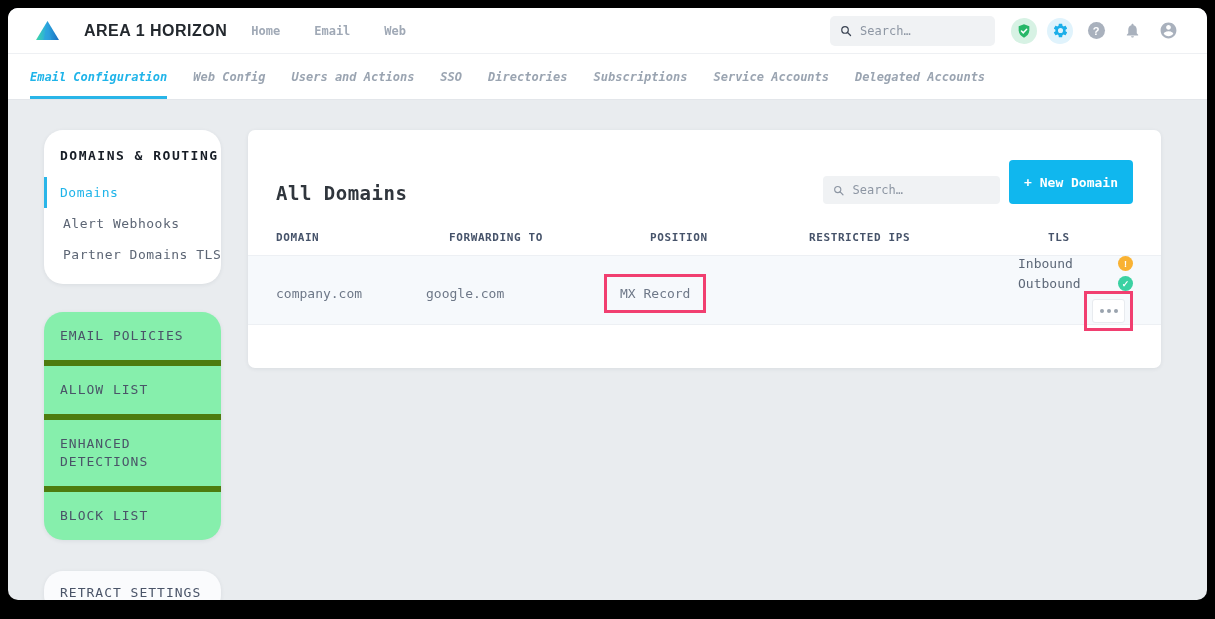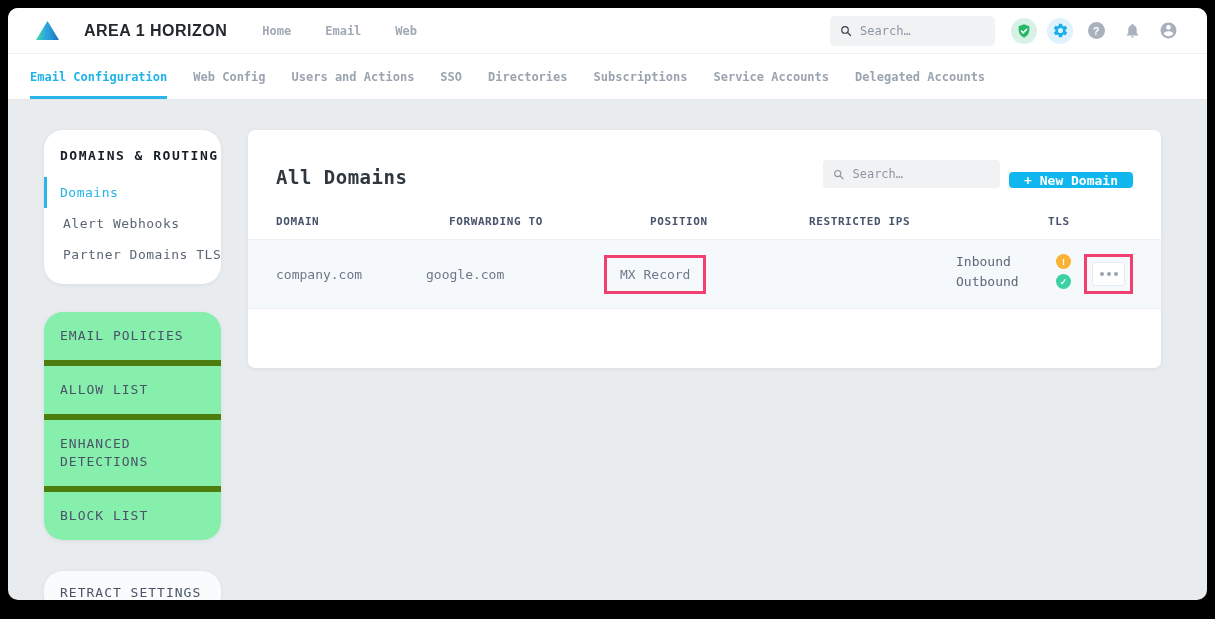--- a/index.html
+++ b/index.html
@@ -3,34 +3,34 @@
 <meta charset="utf-8">
 <style>
   * { margin:0; padding:0; box-sizing:border-box; }
   html,body { width:1215px; height:619px; background:#000; font-family:"DejaVu Sans Mono","Liberation Mono",monospace; }
   .frame { position:absolute; top:8px; left:8px; right:8px; bottom:19px; background:#e9ecef; border-radius:10px; overflow:hidden; }
 
   
   .topbar { height:46px; background:#fff; border-bottom:1px solid #eef0f3; display:flex; align-items:center; padding:0 26px 0 27px; }
   .logo { display:flex; align-items:center; gap:24px; }
   .logo-text { font-family:"Liberation Sans","DejaVu Sans",sans-serif; font-weight:bold; font-size:16px; letter-spacing:.5px; color:#23282e; }
-  .top-nav { display:flex; margin-left:35px; gap:34px; }
+  .top-nav { display:flex; margin-left:24px; gap:34px; }
   .top-nav a { font-size:12px; font-weight:bold; color:#a0a9b6; text-decoration:none; cursor:pointer; }
   .topbar-spacer { flex:1; }
   .searchbox { display:flex; align-items:center; gap:8px; background:#f0f2f4; border-radius:5px; height:30px; width:165px; padding:0 10px; }
   .searchbox input { border:none; outline:none; background:transparent; font-family:inherit; font-size:12px; color:#3c4554; width:100%; }
   .searchbox input::placeholder { color:#8d96a3; }
   .icon-row { display:flex; align-items:center; gap:10px; margin-left:16px; }
   .icon-btn { width:26px; height:26px; border-radius:50%; display:flex; align-items:center; justify-content:center; cursor:pointer; background:transparent; border:none; }
   .halo-green { background:#d7f2e4; }
   .halo-blue  { background:#e0f3fc; }
   .q-circle { width:17px; height:17px; border-radius:50%; background:#a9b1bd; color:#fff; font-size:11px; font-weight:bold; display:flex; align-items:center; justify-content:center; font-family:"Liberation Sans",sans-serif; }
 
   
-  .tabs { height:46px; background:#fff; border-bottom:1px solid #e3e6ea; display:flex; align-items:stretch; padding-left:9px; }
+  .tabs { height:46px; background:#fff; border-bottom:1px solid #e3e6ea; display:flex; align-items:stretch; padding-left:9px;font-style:italic; }
   .tab { font-size:12px; font-weight:bold; color:#9aa4b1; display:flex; align-items:center; margin:0 13px; border-bottom:3px solid transparent; padding-top:3px; cursor:pointer; white-space:nowrap; }
   .tab.active { color:#1fb4e9; border-bottom-color:#29b5e8; }
 
   
   .content { display:flex; padding:30px 0 0 36px; }
   .sidebar { width:177px; flex:none; }
   .card { background:#fff; border-radius:19px; box-shadow:0 1px 4px rgba(40,50,70,.08); }
   .card-routing { padding:18px 0 14px; }
   .card-routing h3 { font-size:13px; letter-spacing:1.5px; color:#171d26; padding:0 16px; margin-bottom:14px; font-weight:bold; white-space:nowrap; }
   .side-item { font-size:13px; color:#5d6675; padding:8px 16px 8px 16px; border-left:3px solid transparent; cursor:pointer; letter-spacing:.5px; white-space:nowrap; }
@@ -42,29 +42,29 @@
   .retract-item { font-size:13px; letter-spacing:1px; color:#4a5468; padding:14px 16px; cursor:pointer; }
 
   
   .panel { background:#fff; border-radius:7px; box-shadow:0 1px 4px rgba(40,50,70,.08); margin-left:27px; width:913px; height:238px; overflow:hidden; }
   .panel-header { display:flex; align-items:flex-end; padding:30px 28px 16px; }
   .panel-title { font-size:19px; font-weight:bold; letter-spacing:.5px; color:#30363d; }
   .panel-header .spacer { flex:1; }
   .panel-search { display:flex; align-items:center; gap:8px; background:#f0f2f4; border-radius:4px; height:28px; width:177px; padding:0 10px; }
   .panel-search input { border:none; outline:none; background:transparent; font-family:inherit; font-size:12px; width:100%; color:#3c4554; }
   .panel-search input::placeholder { color:#8d96a3; }
-  .btn-new { margin-left:9px; background:#10b7ee; color:#fff; border:none; border-radius:4px; height:16px; padding:0 15px; font-family:inherit; font-size:13px; font-weight:bold; cursor:pointer; white-space:nowrap; }
+  .btn-new { margin-left:9px; background:#10b7ee; color:#fff; border:none; border-radius:4px; height:44px; padding:0 15px; font-family:inherit; font-size:13px; font-weight:bold; cursor:pointer; white-space:nowrap; }
 
   .grid-row { display:grid; grid-template-columns:150px 178px 136px 216px 1fr; padding:0 28px; align-items:center; }
   .thead { height:35px;gap:23px; }
   .thead span { font-size:11px; font-weight:bold; letter-spacing:.6px; color:#46536a; }
   .trow { height:70px; background:#f6f9fc; border-top:1px solid #edf0f4; border-bottom:1px solid #edf0f4; }
   .cell { font-size:13px; color:#6e7888; }
   .hl-box { display:inline-block; border:3px solid #f13f70; padding:9px 13px; }
-  .tls-cell { display:flex; align-items:flex-start; justify-content:space-between; }
+  .tls-cell { display:flex; align-items:flex-end; justify-content:space-between;flex-direction:column; }
   .tls-lines { display:grid; grid-template-columns:72px auto; column-gap:28px; row-gap:5px; align-items:center; }
   .tls-label { font-size:13px; color:#5d6878; }
   .dot { width:15px; height:15px; border-radius:50%; color:#fff; font-size:9px; font-weight:bold; display:flex; align-items:center; justify-content:center; font-family:"Liberation Sans",sans-serif; }
   .dot-warn { background:#f9b233; }
   .dot-ok { background:#3bd1a2; }
   .hl-box-sm { border:3px solid #f13f70; padding:5px; display:inline-flex; }
   .dots-btn { background:#fff; border:1px solid #e8ebef; border-radius:3px; width:33px; height:24px; display:flex; align-items:center; justify-content:center; gap:3px; cursor:pointer; }
   .dots-btn i { width:4px; height:4px; border-radius:50%; background:#9aa3ae; }
 </style>
 </head>

